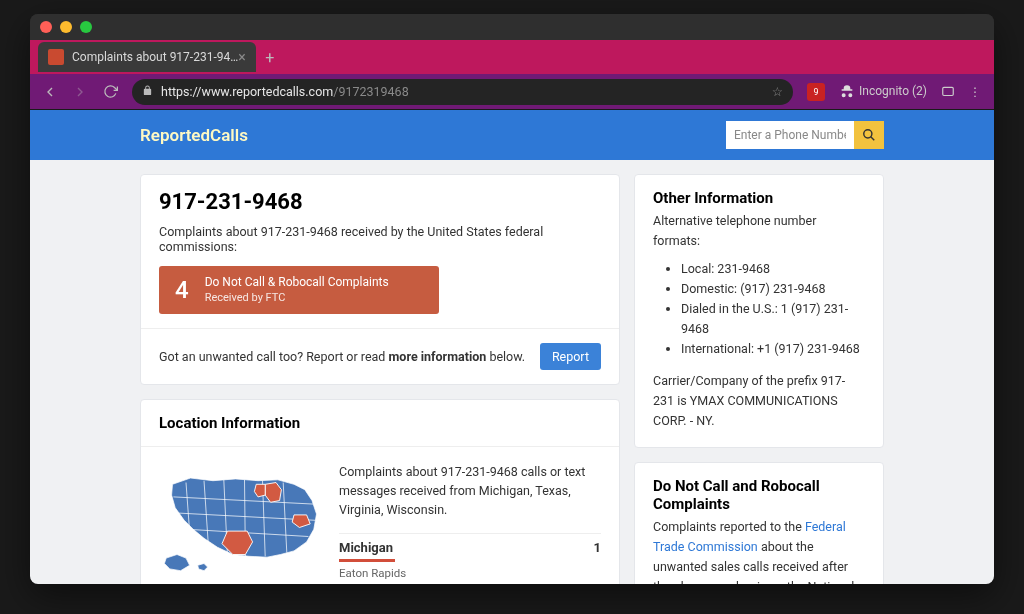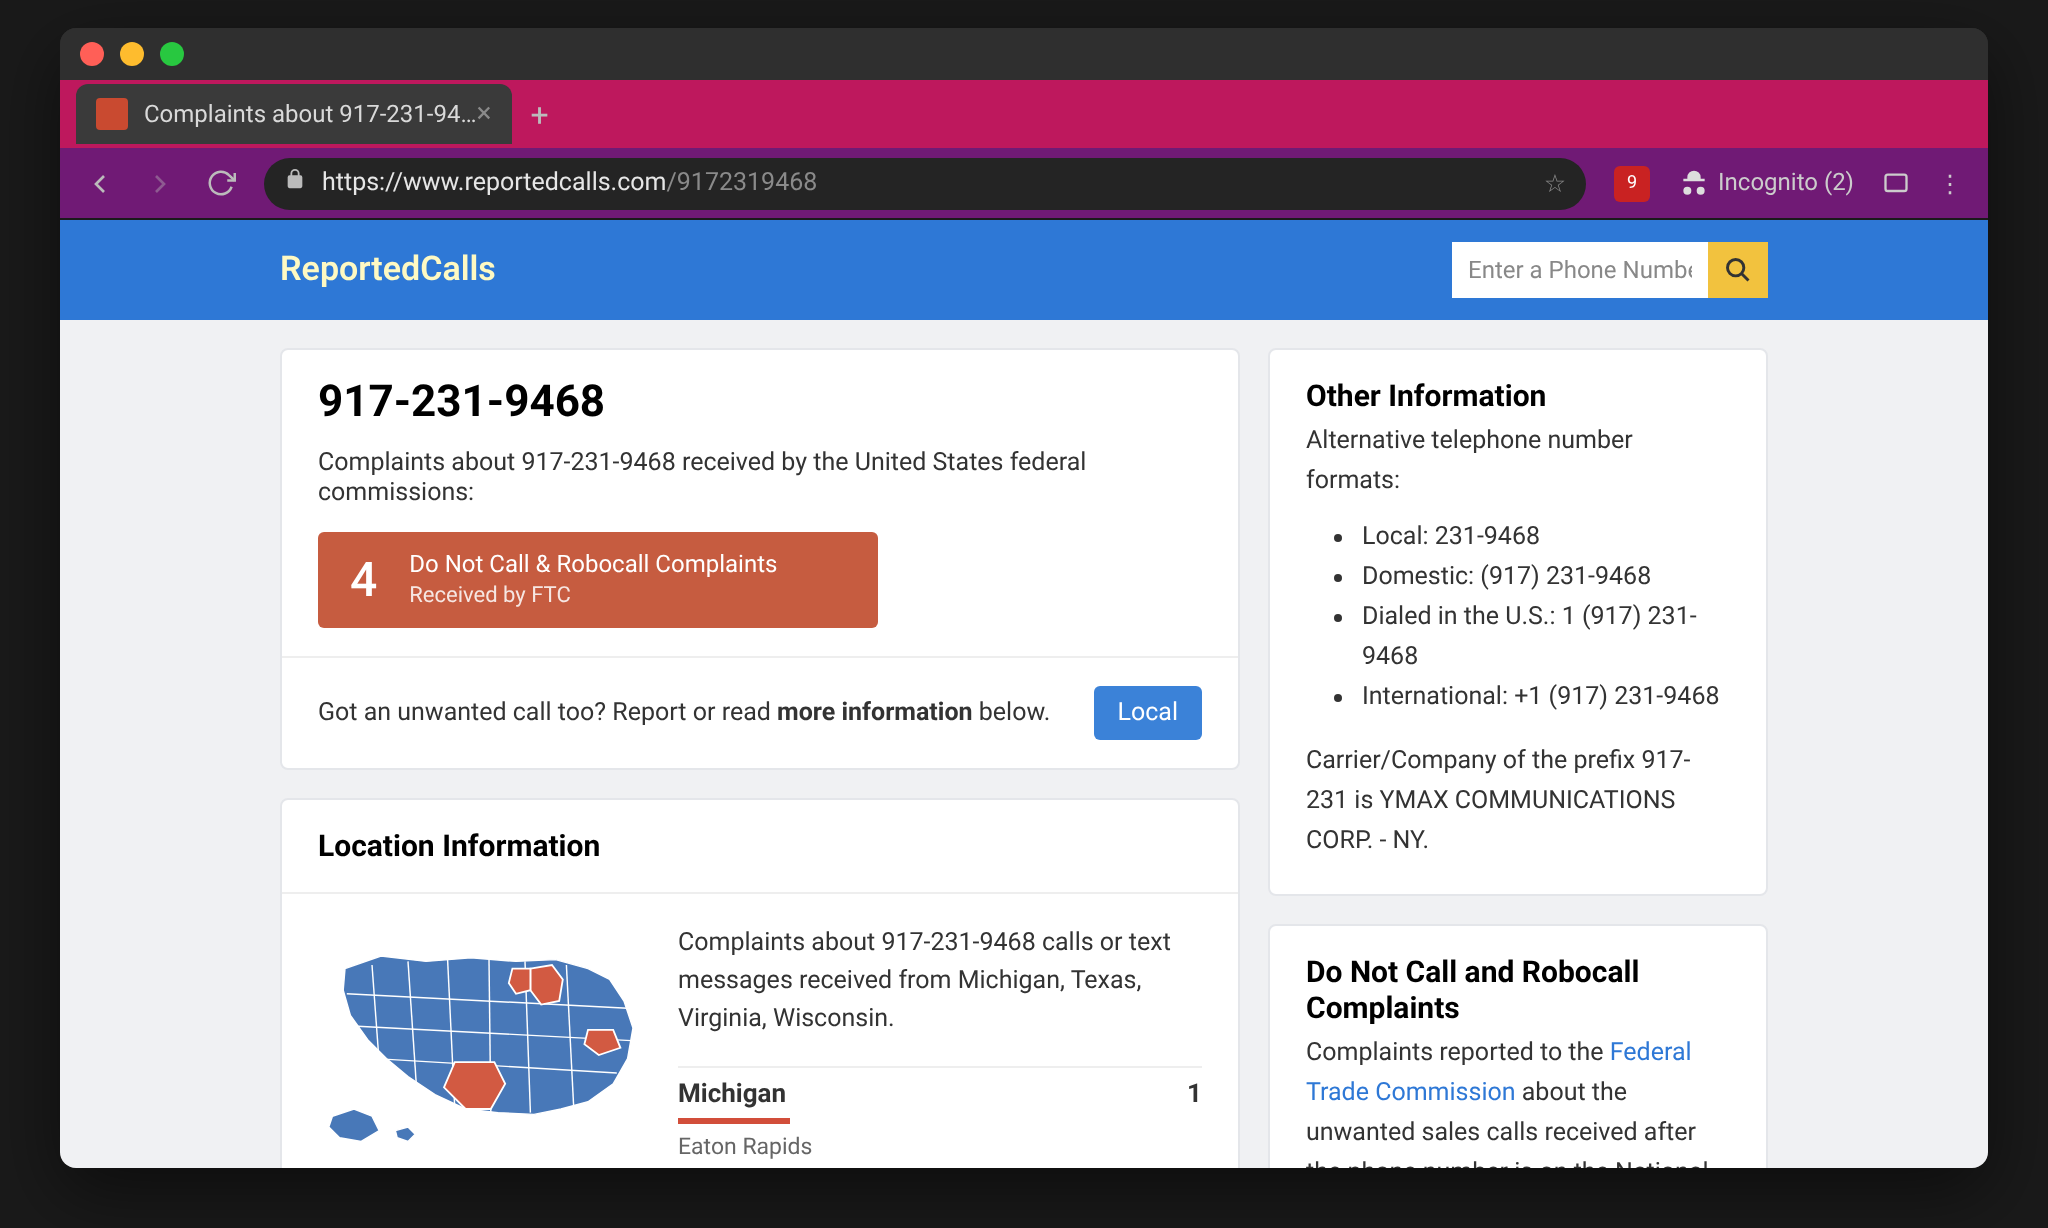--- a/index.html
+++ b/index.html
@@ -145,21 +145,21 @@
               <div class="stat-txt">
                 <div>Do Not Call &amp; Robocall Complaints</div>
                 <div class="s2">Received by FTC</div>
               </div>
             </div>
           </div>
           <div class="rep-row">
             <span>
               <span>Got an unwanted call too? Report or read </span><b>more information</b><span> below.</span>
             </span>
-            <button class="rep-btn">Local</button>
+            <button class="rep-btn">Report</button>
           </div>
         </div>
 
         <div class="card">
           <div class="sec-h">Location Information</div>
           <div class="loc-body">
             <div class="map">
               <svg viewBox="0 0 200 130" width="180" height="120">
                 <g fill="#4878b8" stroke="#fff" stroke-width="0.8">
                   <path d="M15 22 L35 15 L60 18 L85 16 L110 18 L132 17 L150 22 L162 28 L170 40 L175 55 L172 72 L164 86 L150 96 L135 100 L120 103 L100 102 L82 100 L65 92 L50 82 L38 72 L28 62 L18 48 L14 34 Z"></path>

